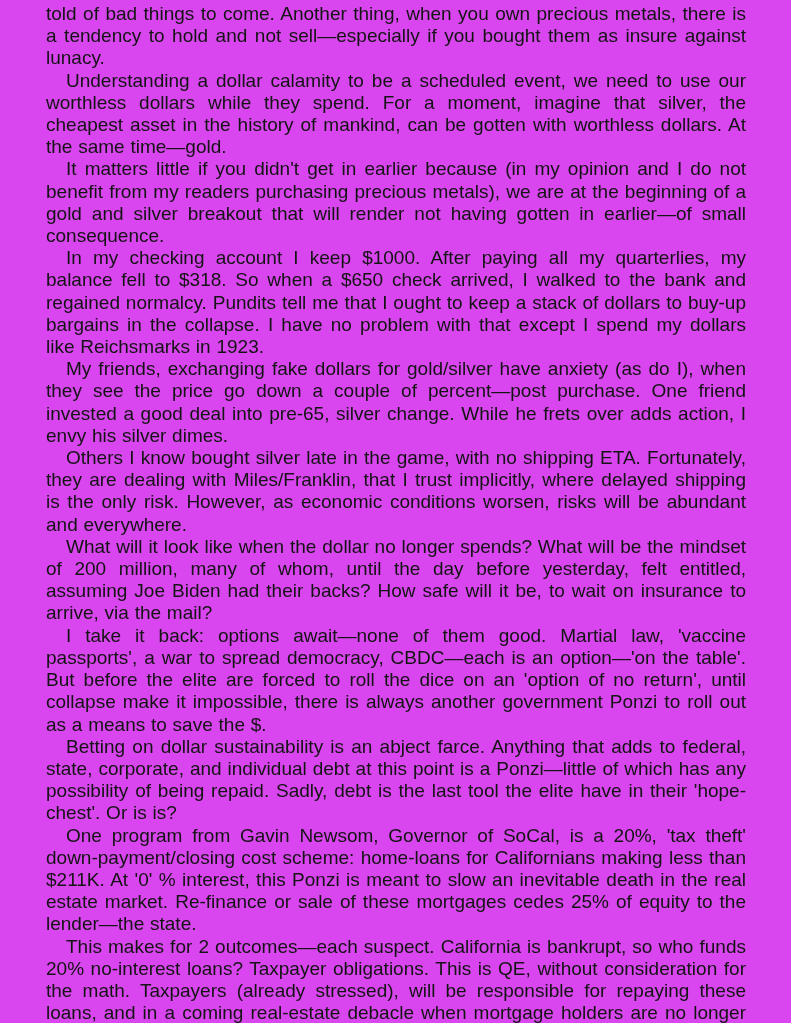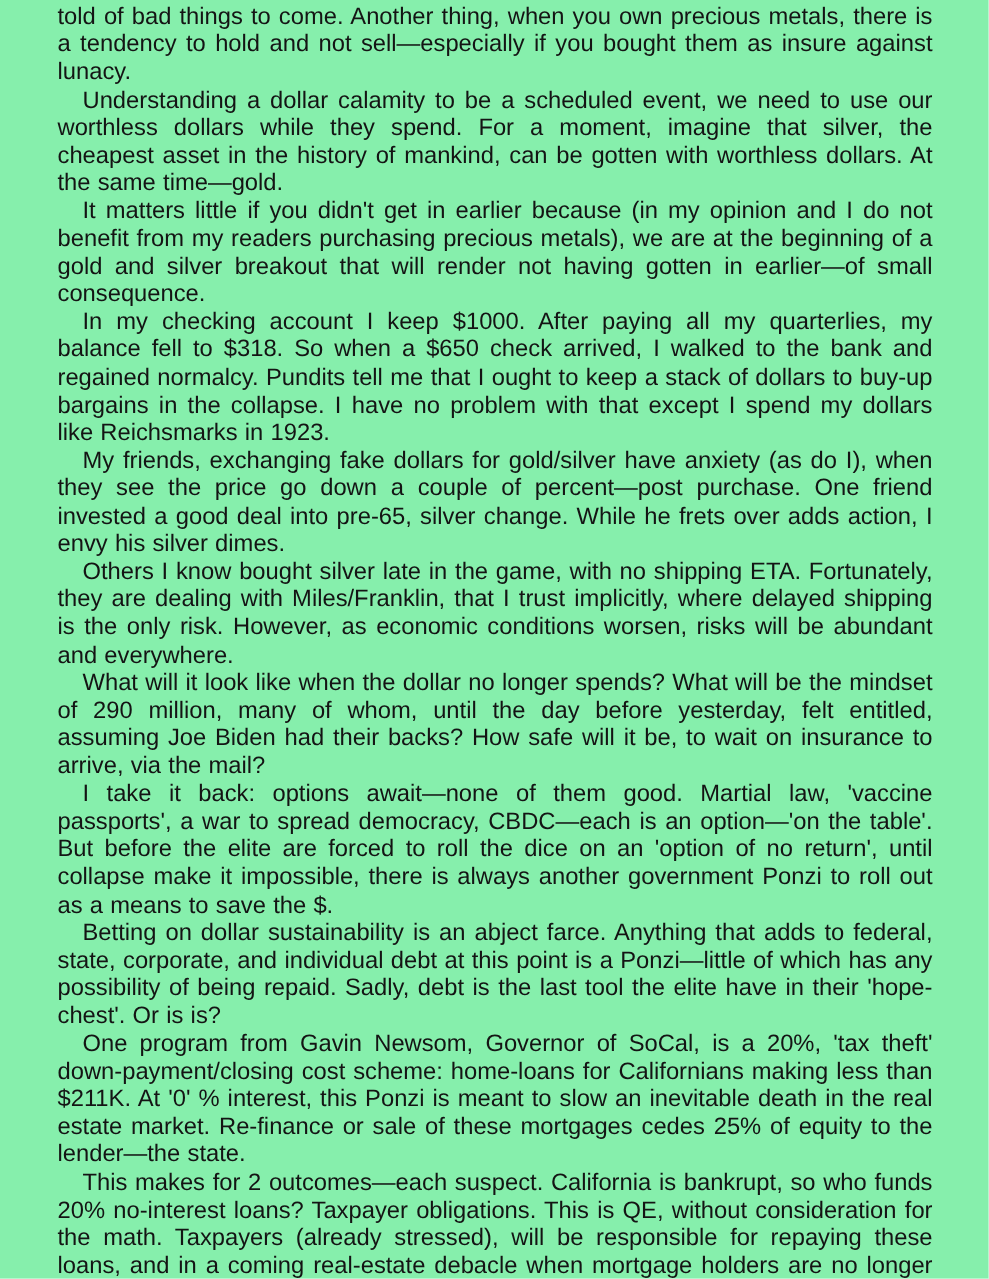--- a/index.html
+++ b/index.html
@@ -4,21 +4,21 @@
 <style>
   html, body {
     margin: 0;
     padding: 0;
     background: #ffffff;
   }
   .page {
     position: relative;
     width: 791px;
     height: 1023px;
-    background: #86efac;
+    background: #d946ef;
     overflow: hidden;
     box-sizing: border-box;
     padding: 3px 45px 0 46px;
   }
   .doc {
     font-family: "Liberation Sans", sans-serif;
     font-size: 19px;
     line-height: 22.2px;
     color: #141414;
     text-align: justify;
@@ -37,20 +37,20 @@
 <body>
 
 <div class="page">
   <div class="doc">
     <p class="continuation">told of bad things to come. Another thing, when you own precious metals, there is a tendency to hold and not sell—especially if you bought them as insure against lunacy.</p>
     <p>Understanding a dollar calamity to be a scheduled event, we need to use our worthless dollars while they spend. For a moment, imagine that silver, the cheapest asset in the history of mankind, can be gotten with worthless dollars. At the same time—gold.</p>
     <p>It matters little if you didn't get in earlier because (in my opinion and I do not benefit from my readers purchasing precious metals), we are at the beginning of a gold and silver breakout that will render not having gotten in earlier—of small consequence.</p>
     <p>In my checking account I keep $1000. After paying all my quarterlies, my balance fell to $318. So when a $650 check arrived, I walked to the bank and regained normalcy. Pundits tell me that I ought to keep a stack of dollars to buy-up bargains in the collapse. I have no problem with that except I spend my dollars like Reichsmarks in 1923.</p>
     <p>My friends, exchanging fake dollars for gold/silver have anxiety (as do I), when they see the price go down a couple of percent—post purchase. One friend invested a good deal into pre-65, silver change. While he frets over adds action, I envy his silver dimes.</p>
     <p>Others I know bought silver late in the game, with no shipping ETA. Fortunately, they are dealing with Miles/Franklin, that I trust implicitly, where delayed shipping is the only risk. However, as economic conditions worsen, risks will be abundant and everywhere.</p>
-    <p>What will it look like when the dollar no longer spends? What will be the mindset of 290 million, many of whom, until the day before yesterday, felt entitled, assuming Joe Biden had their backs? How safe will it be, to wait on insurance to arrive, via the mail?</p>
+    <p>What will it look like when the dollar no longer spends? What will be the mindset of 200 million, many of whom, until the day before yesterday, felt entitled, assuming Joe Biden had their backs? How safe will it be, to wait on insurance to arrive, via the mail?</p>
     <p>I take it back: options await—none of them good. Martial law, 'vaccine passports', a war to spread democracy, CBDC—each is an option—'on the table'. But before the elite are forced to roll the dice on an 'option of no return', until collapse make it impossible, there is always another government Ponzi to roll out as a means to save the $.</p>
     <p>Betting on dollar sustainability is an abject farce. Anything that adds to federal, state, corporate, and individual debt at this point is a Ponzi—little of which has any possibility of being repaid. Sadly, debt is the last tool the elite have in their 'hope-chest'. Or is is?</p>
     <p>One program from Gavin Newsom, Governor of SoCal, is a 20%, 'tax theft' down-payment/closing cost scheme: home-loans for Californians making less than $211K. At '0' % interest, this Ponzi is meant to slow an inevitable death in the real estate market. Re-finance or sale of these mortgages cedes 25% of equity to the lender—the state.</p>
     <p>This makes for 2 outcomes—each suspect. California is bankrupt, so who funds 20% no-interest loans? Taxpayer obligations. This is QE, without consideration for the math. Taxpayers (already stressed), will be responsible for repaying these loans, and in a coming real-estate debacle when mortgage holders are no longer able to pay, will this program function as yet another wealth transfer to wealthy, institutionalized elites?</p>
 
   </div>
 </div>
 
 </body></html>

